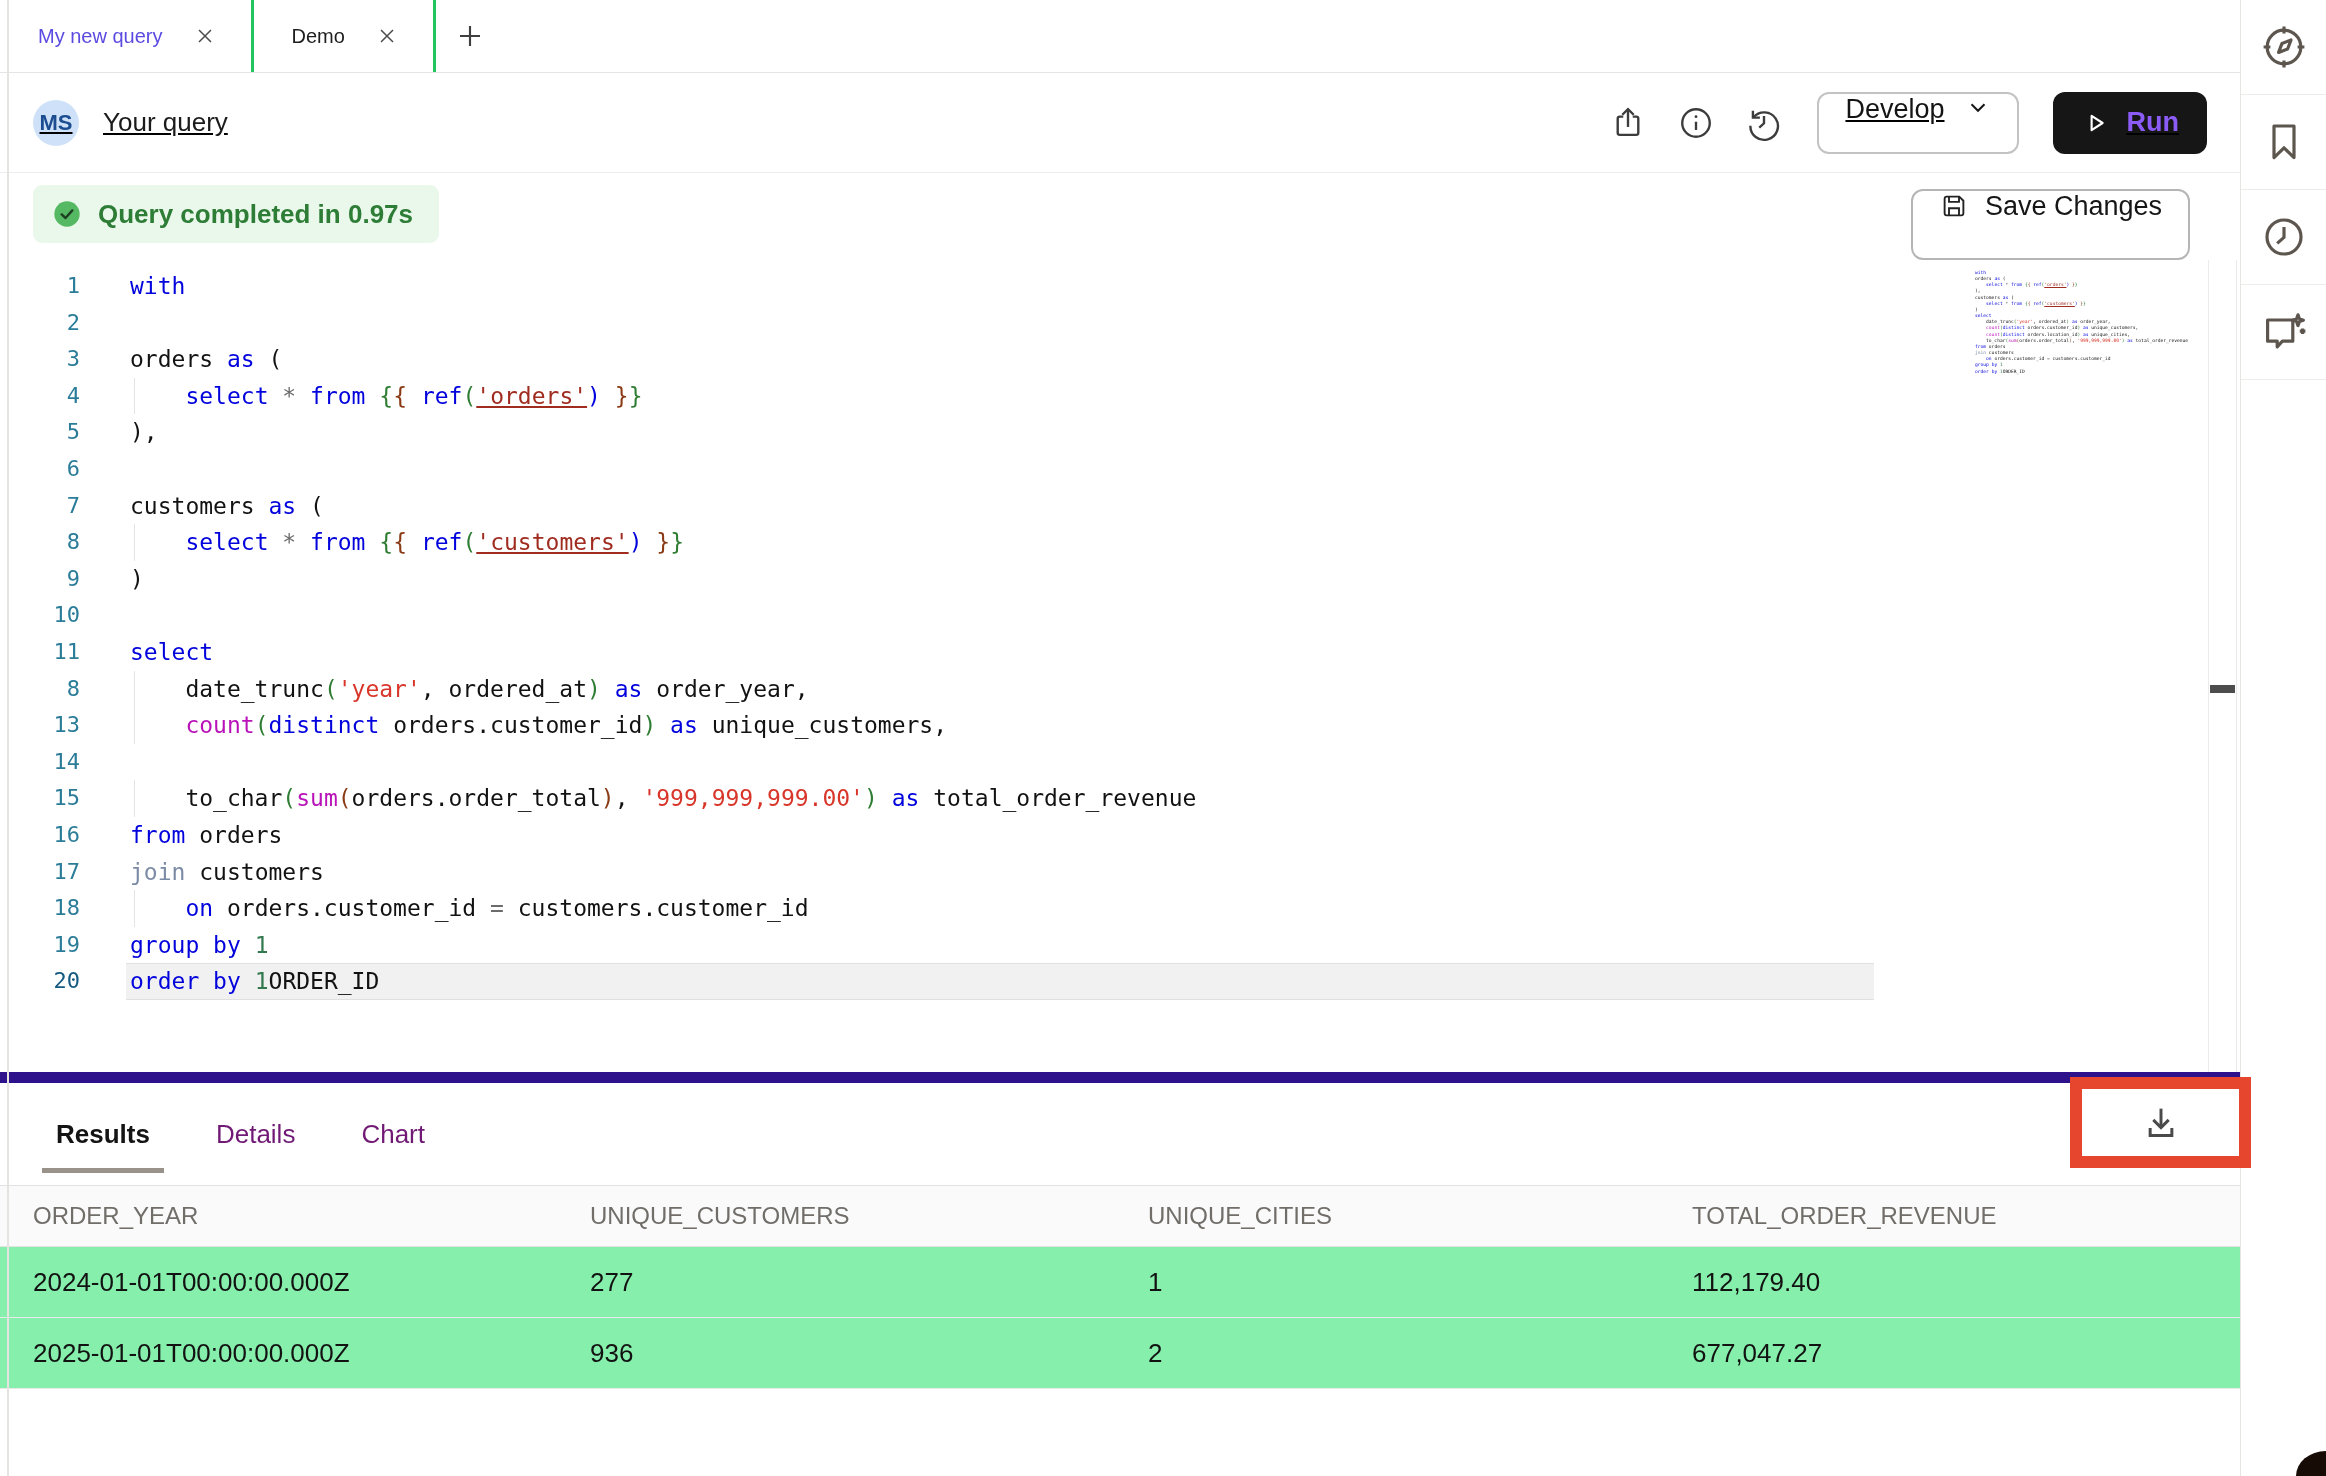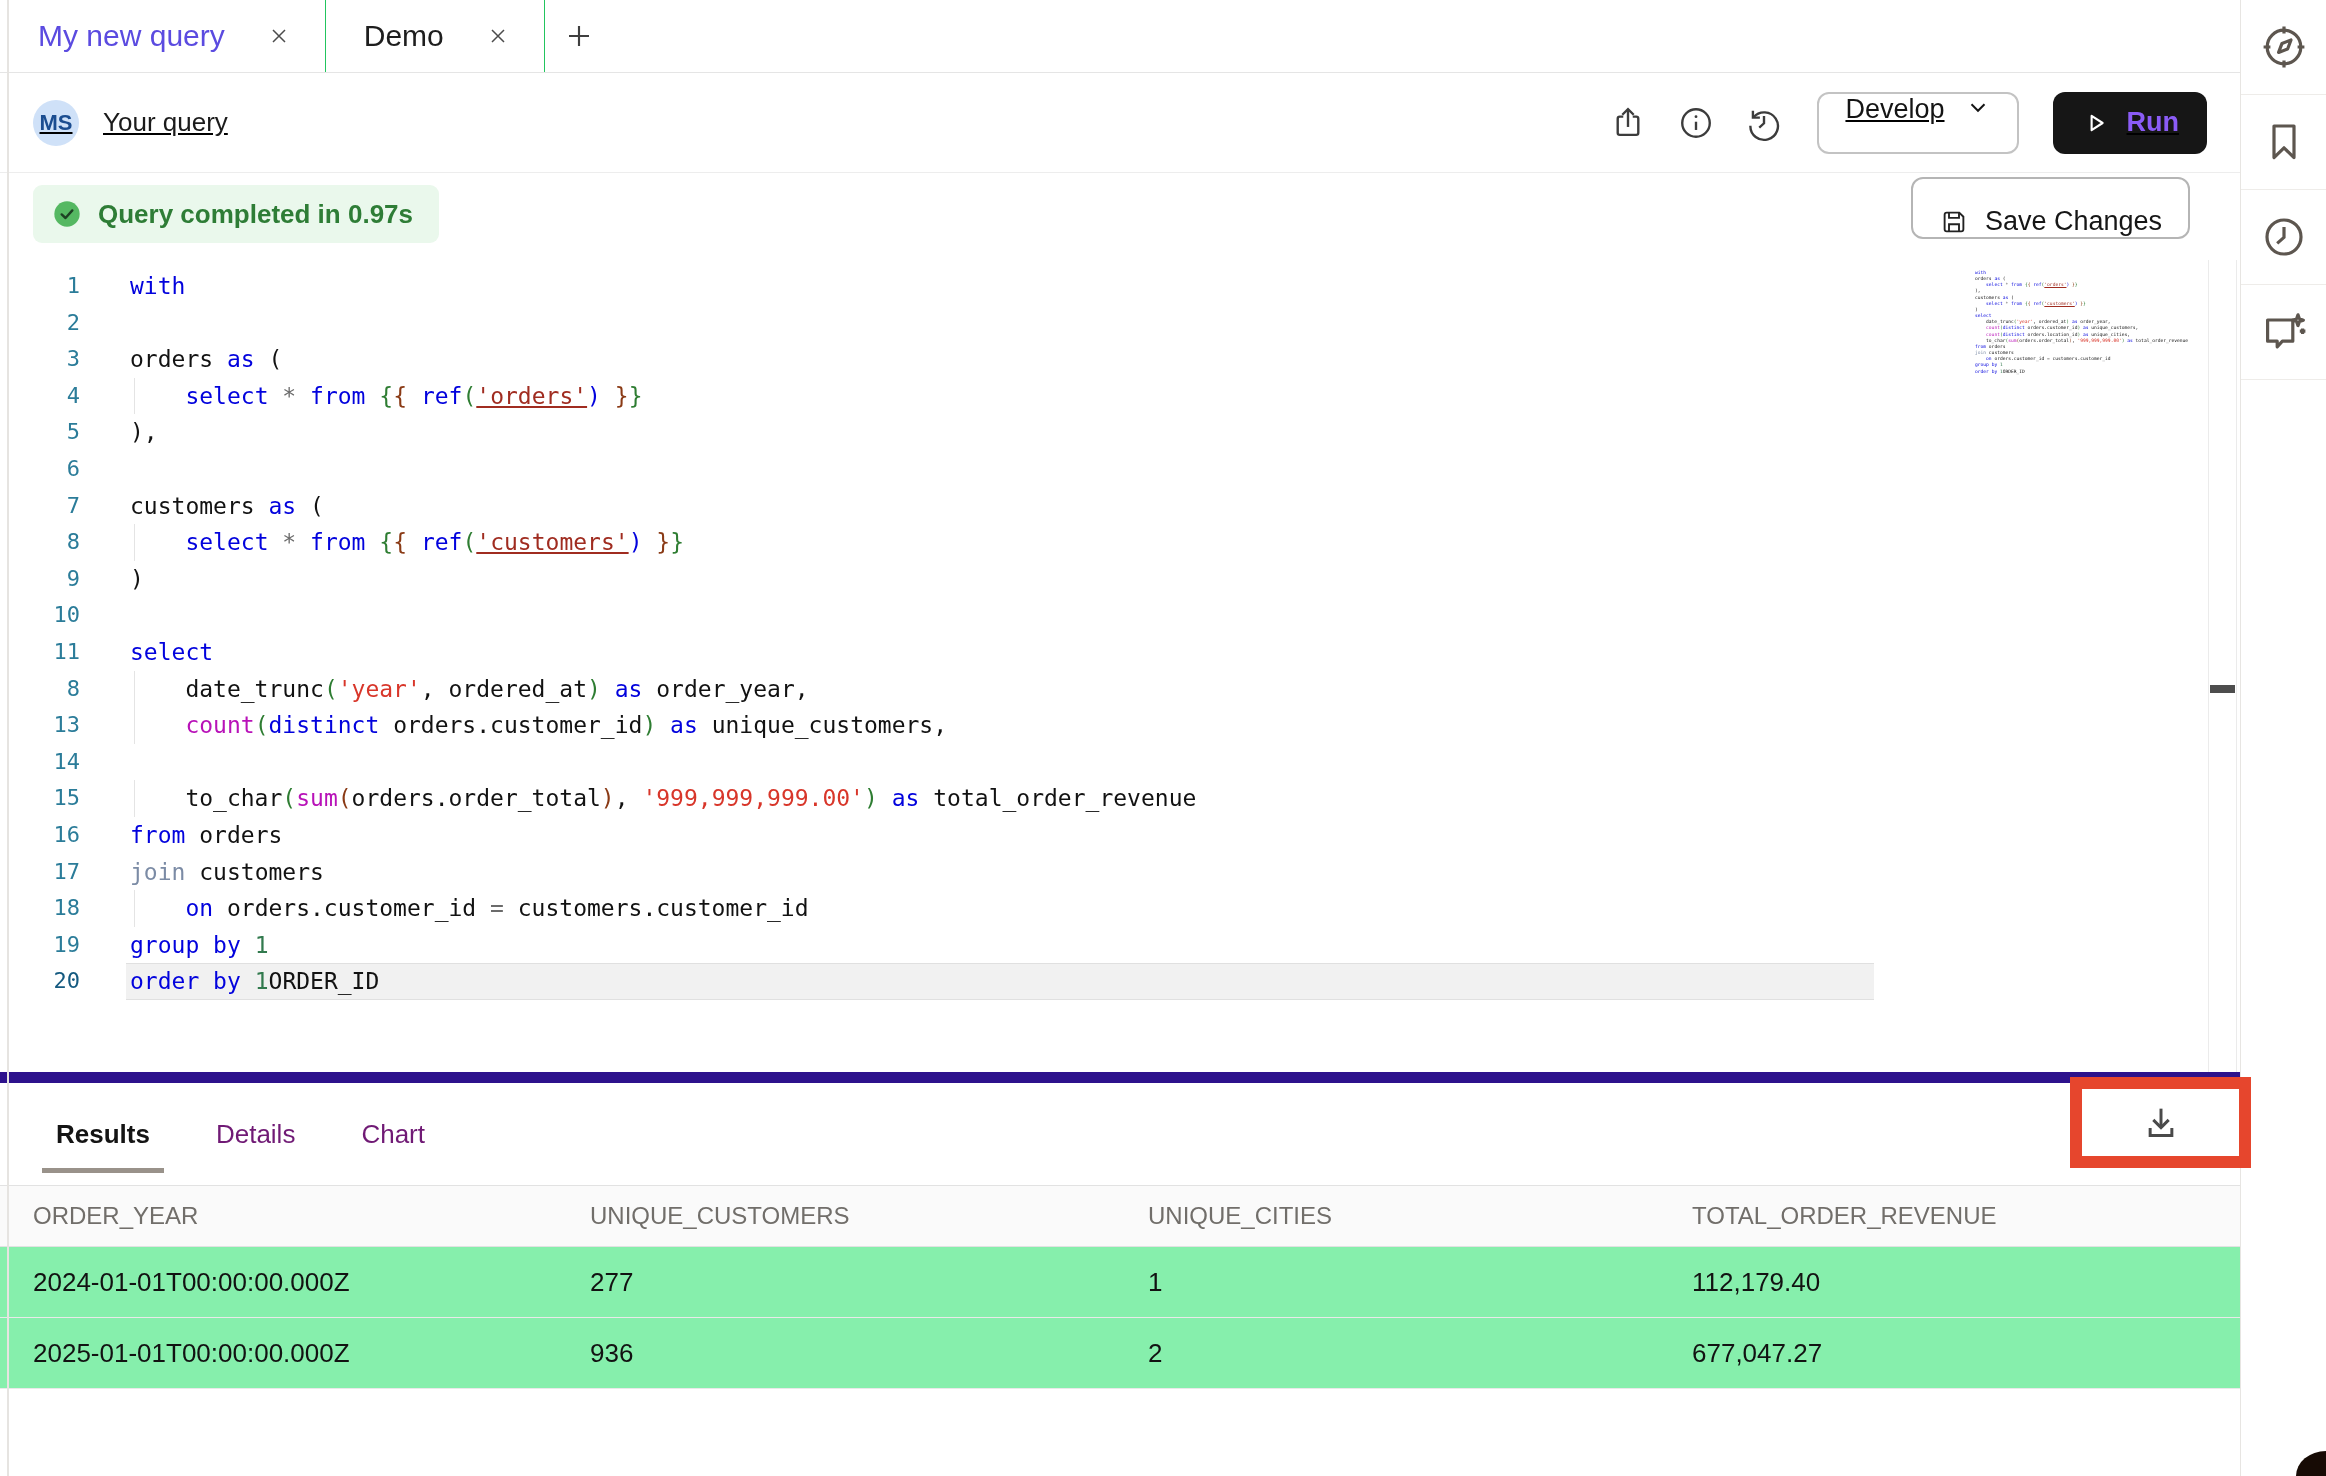--- a/index.html
+++ b/index.html
@@ -6,21 +6,21 @@
   html,body { width: 2326px; height: 1476px; }
   body { font-family: "Liberation Sans", sans-serif; background: #fff; }
   .page { position: relative; width: 2326px; height: 1476px; overflow: hidden; background: #fff; }
   .left-edge { position: absolute; left: 7px; top: 0; bottom: 0; width: 2px; background: #e6e4e1; z-index: 3; }
 
   
   .main { position: absolute; left: 0; top: 0; width: 2240px; height: 1476px; background: #fff; }
 
   
   .tabbar { display: flex; height: 73px; border-bottom: 1px solid #e5e5e5; align-items: stretch; }
-  .tab { display: flex; align-items: center; gap: 42px; padding: 0 34px 0 38px; border-right: 1px solid #22c55e; font-size: 30px; color: #1e1e1e; cursor: pointer; }
+  .tab { display: flex; align-items: center; gap: 30px; padding: 0 34px 0 38px; border-right: 3px solid #22c55e; font-size: 20px; color: #1e1e1e; cursor: pointer; }
   .tab.active .tab-label { color: #5b4be0; }
   .tab .x { width: 24px; height: 24px; stroke: #4c4c4c; }
   .add-tab { width: 70px; display: flex; align-items: center; justify-content: center; border-right: 1px solid transparent; cursor: pointer; }
   .add-tab svg { width: 32px; height: 32px; stroke: #3f3f3f; }
 
   
   .toolbar { height: 100px; display: flex; align-items: center; padding: 0 33px; border-bottom: 1px solid #ededed; text-decoration: underline; }
   .avatar { width: 46px; height: 46px; border-radius: 50%; background: #cfe1f8; color: #1b4d90; font-weight: bold; font-size: 22px; display: flex; align-items: center; justify-content: center; flex: none; }
   .q-title { margin-left: 24px; font-size: 26px; color: #1b1b1b; }
   .spacer { flex: 1; }
@@ -28,21 +28,21 @@
   .icon-btn svg { width: 38px; height: 38px; stroke: #3c3c3c; fill: none; stroke-width: 1.5; }
   .develop-btn { margin-left: 32px; height: 62px; padding: 0 26px; border: 2px solid #c3c3c3; border-radius: 12px; display: flex; align-items: flex-start; gap: 20px; font-size: 27px; color: #141414; background: #fff; cursor: pointer; }
   .develop-btn svg { width: 26px; height: 26px; stroke: #141414; fill: none; stroke-width: 1.8; }
   .run-btn { margin-left: 34px; height: 62px; padding: 0 28px; background: #161616; color: #8b5cf6; border-radius: 12px; display: flex; align-items: center; gap: 16px; font-size: 27px; font-weight: bold; cursor: pointer; }
   .run-btn svg { width: 30px; height: 30px; stroke: #fff; fill: none; stroke-width: 1.7; }
 
   
   .statusrow { position: relative; height: 87px; }
   .status-badge { position: absolute; left: 33px; top: 12px; height: 58px; background: #eaf8ec; border-radius: 9px; display: flex; align-items: center; gap: 15px; padding: 0 26px 0 18px; color: #2e7d36; font-size: 26px; font-weight: 600; }
   .status-badge svg { width: 32px; height: 32px; }
-  .save-btn { position: absolute; right: 50px; top: 4px; height: 62px; border: 2px solid #b5b5b5; border-radius: 12px; background: #fff; display: flex; align-items: flex-end; gap: 16px; padding: 0 26px; font-size: 27px; color: #161616; cursor: pointer; }
+  .save-btn { position: absolute; right: 50px; top: 16px; height: 71px; border: 2px solid #b5b5b5; border-radius: 12px; background: #fff; display: flex; align-items: flex-start; gap: 16px; padding: 0 26px; font-size: 27px; color: #161616; cursor: pointer; }
   .save-btn svg { width: 30px; height: 30px; stroke: #222; fill: none; stroke-width: 1.5; }
 
   
   .editor { position: relative; height: 812px; }
   .lines { position: absolute; left: 0; top: 8px; right: 0; }
   .cline { position: relative; display: flex; height: 36.6px; line-height: 36.6px; font-family: "DejaVu Sans Mono", monospace; font-size: 23px; white-space: pre; }
   .cline .ln { width: 80px; text-align: right; color: #2b7c99; font-size: 22px; flex: none; position: relative; z-index: 1; }
   .cline .code { margin-left: 50px; position: relative; z-index: 1; }
   .cline.guide .code::before { content: ""; position: absolute; left: 4px; top: 0; bottom: 0; width: 1px; background: #e4e4e4; }
   .cline .hl { display: none; }

